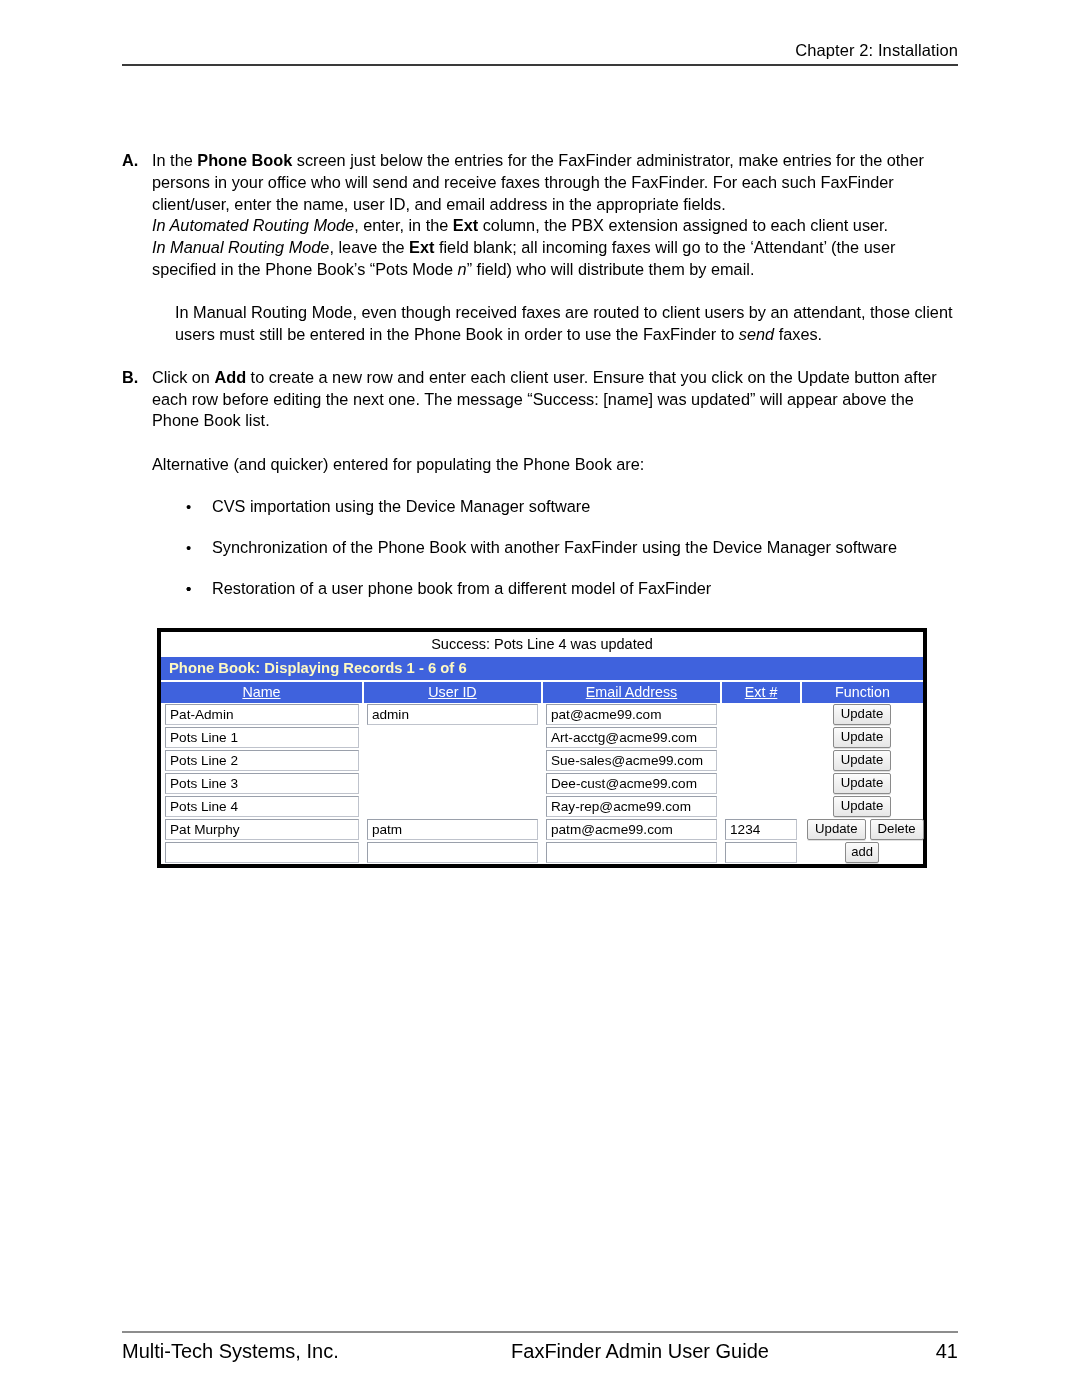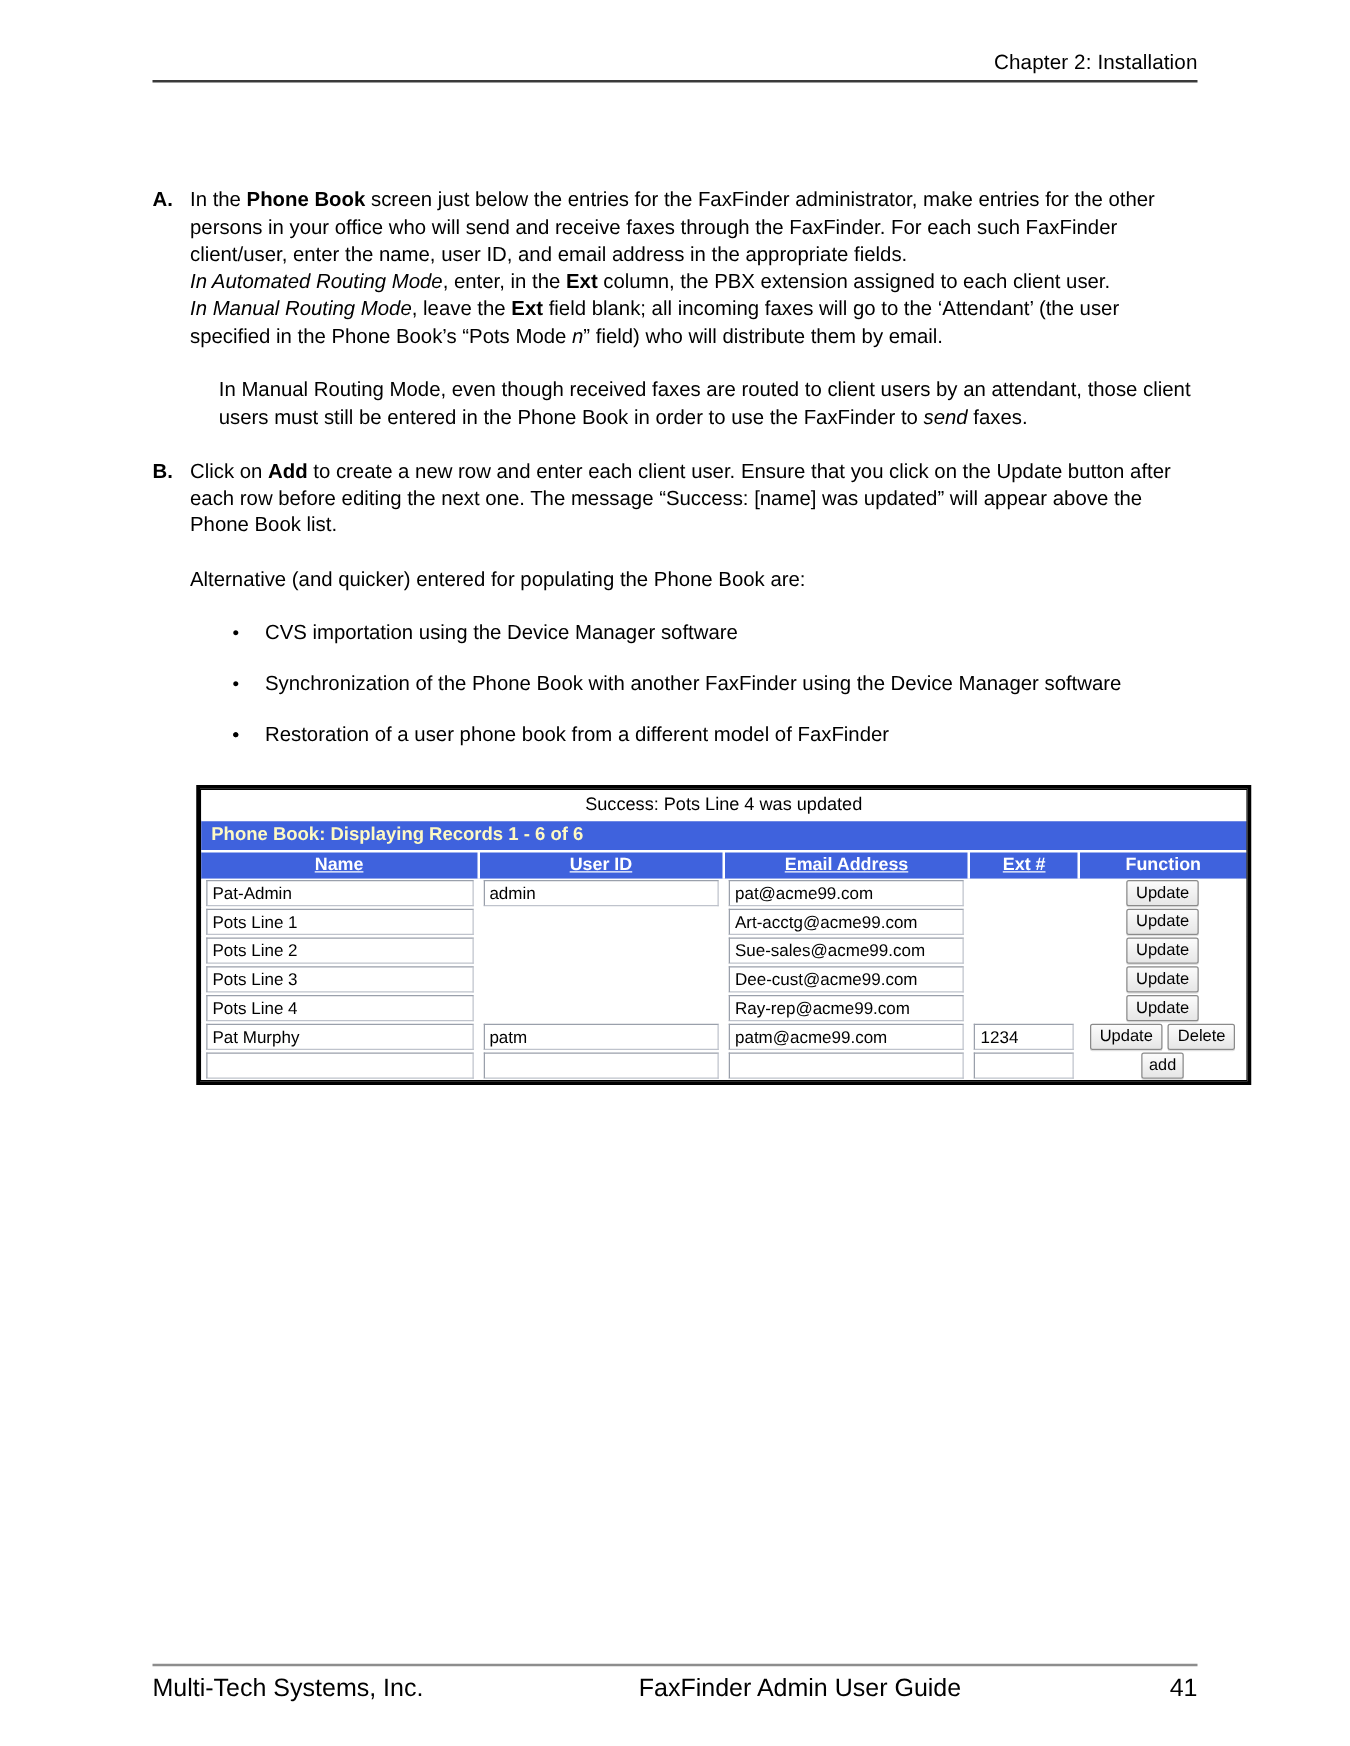--- a/index.html
+++ b/index.html
@@ -104,21 +104,21 @@
     top: 0px;
     font-size: 15px;
     line-height: 21.8px;
   }
 
   
   .shot-wrap {
     position: absolute;
     left: 157px;
     top: 628px;
-    width: 844px;
+    width: 770px;
     border: 3px solid #000000;
     background: #ffffff;
     box-sizing: border-box;
   }
   .shot-inner {
     border: 1px solid #000000;
     box-sizing: border-box;
   }
   .status-bar {
     text-align: center;
@@ -139,21 +139,21 @@
   }
   table.pb {
     border-collapse: collapse;
     width: 100%;
     table-layout: fixed;
   }
   table.pb th {
     background: #3f62dd;
     color: #ffffff;
     font-size: 14.3px;
-    font-weight: bold;
+    font-weight: normal;
     padding: 2px 0 3px 0;
     border-right: 2px solid #ffffff;
     border-top: 2px solid #ffffff;
     text-align: center;
   }
   table.pb th:last-child { border-right: none; }
   table.pb th .lnk { text-decoration: underline; }
   table.pb td {
     padding: 1px 4px 1px 4px;
     vertical-align: middle;

